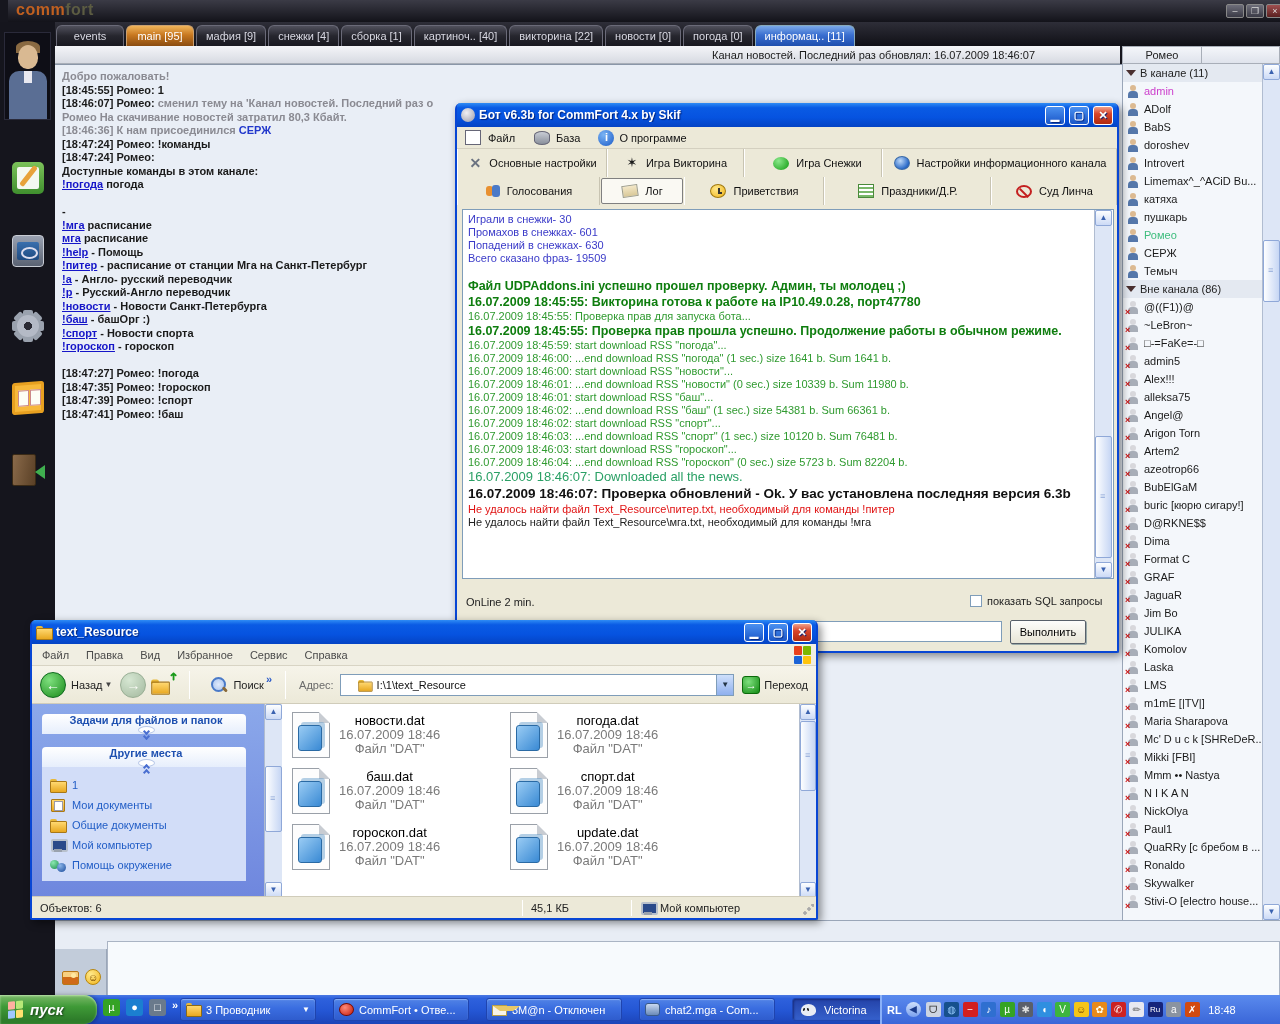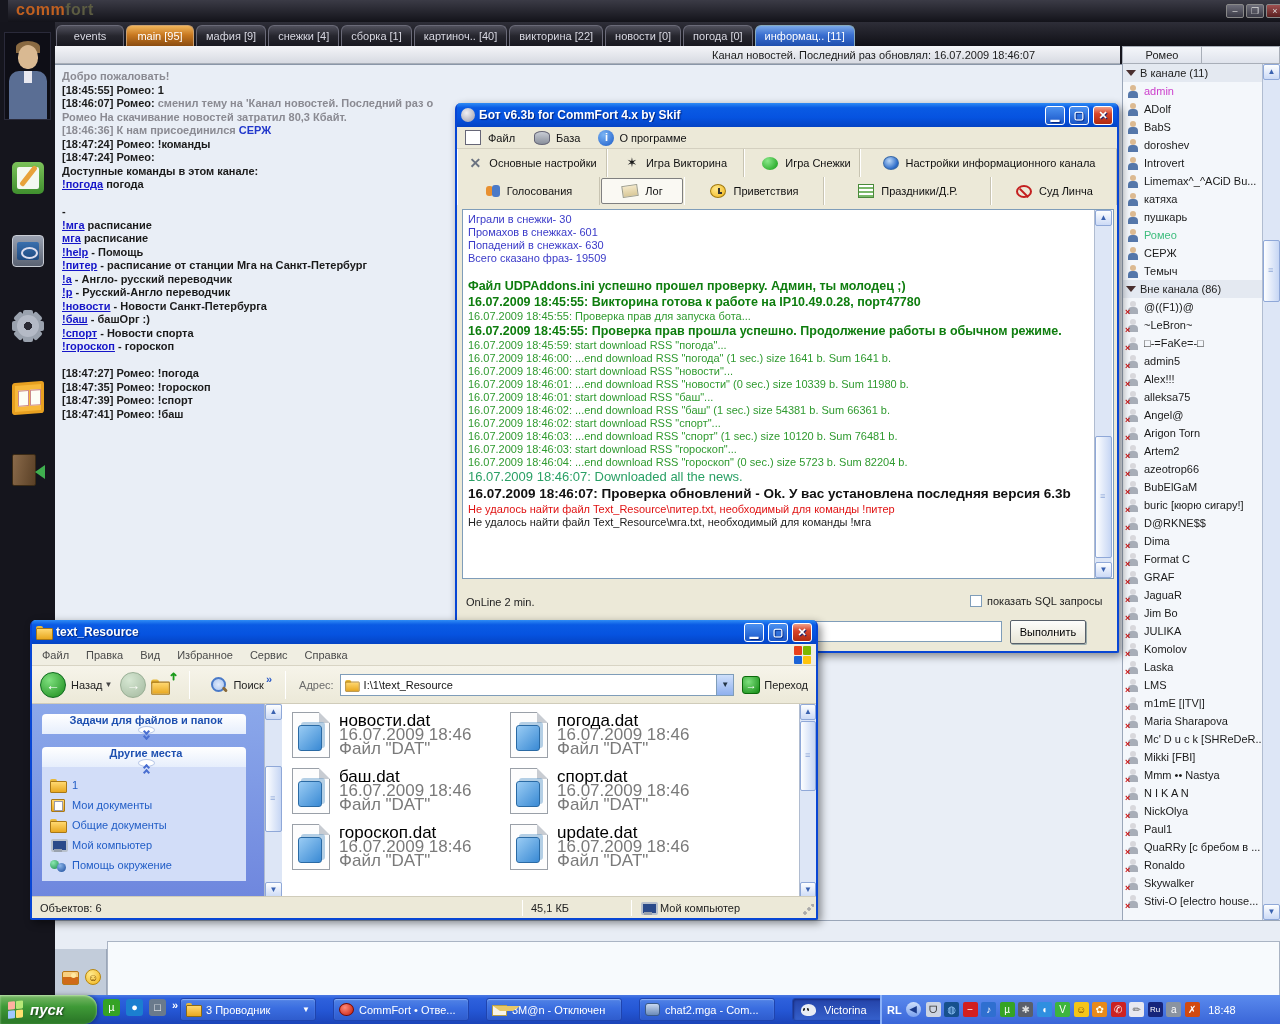--- a/index.html
+++ b/index.html
@@ -107,21 +107,21 @@
 
 
 .bot { left:455px; top:70px; width:664px; height:550px;margin-top:33px; }
 .bot-ico { width:14px; height:14px; border-radius:50%; background:radial-gradient(circle at 40% 35%,#f0f0f4,#9a9aa8); flex:0 0 14px;}
 .bot-menu { height:22px; background:#ece9d8; border-bottom:1px solid #d4d0c0; display:flex; align-items:center; padding-left:6px; gap:18px;}
 .bmi { display:flex; align-items:center; gap:5px; font-size:11px; color:#111; }
 .bot-tabs { display:flex; height:28px; background:#ece9d8; }
 .btab { display:flex; align-items:center; justify-content:center; gap:6px; font-size:11px; color:#111;
   border-right:1px solid #c8c4b2; border-left:1px solid #fff; }
 .btab.active { background:#faf9f3; border:1px solid #808080; border-radius:2px; margin:1px; }
-.r1 .btab:nth-child(1){width:150px;} .r1 .btab:nth-child(2){width:137px;} .r1 .btab:nth-child(3){width:116px;padding-left:8px;} .r1 .btab:nth-child(4){flex:1;}
+.r1 .btab:nth-child(1){width:150px;} .r1 .btab:nth-child(2){width:137px;} .r1 .btab:nth-child(3){width:138px;padding-left:8px;} .r1 .btab:nth-child(4){flex:1;}
 .r2 .btab:nth-child(1){width:143px;} .r2 .btab:nth-child(2){width:82px;} .r2 .btab:nth-child(3){width:140px;} .r2 .btab:nth-child(4){width:167px;} .r2 .btab:nth-child(5){flex:1;}
 .botlog { position:absolute; left:5px; top:106px; width:652px; height:370px; background:#fff; border:1px solid #7f9db9; padding:3px 20px 3px 5px; overflow:hidden;}
 .l-blue { color:#3a3ac8; font-size:11px; line-height:13px;}
 .l-gb { color:#0e7d0e; font-weight:bold; font-size:12.5px; line-height:16px;}
 .l-gs { color:#2f9a2f; font-size:11px; line-height:13px; min-height:13px;}
 .l-teal { color:#2aa065; font-size:13px; line-height:16px;}
 .l-bb { color:#111; font-weight:bold; font-size:13.5px; line-height:18px;}
 .l-red { color:#e01313; font-size:11px; line-height:13px;}
 .l-bk { color:#222; font-size:11px; line-height:13px;}
 .bot-online { position:absolute; left:9px; top:493px; font-size:11px; color:#222;}
@@ -168,21 +168,21 @@
 .ncd { background:radial-gradient(circle at 35% 30%,#cde4cd,#8aa88a); border:1px solid #7a987a; opacity:.75;}
 .upfold { position:relative; width:24px; height:22px; margin:0 6px;}
 .upfold .fold { transform:scale(1.1); margin-top:6px;}
 .upfold:after { content:"➜"; position:absolute; right:-2px; top:-4px; color:#1a9a1a; font-size:11px; transform:rotate(-90deg); font-weight:bold;}
 .srch { position:relative; width:20px; height:20px; margin-left:12px;}
 .srch:before { content:""; position:absolute; left:2px; top:2px; width:11px; height:11px; border:2px solid #4a7ac8; border-radius:50%; background:radial-gradient(circle,#dfeafc,#aac4ee);}
 .srch:after { content:""; position:absolute; left:13px; top:13px; width:6px; height:2.5px; background:#8a6a3a; transform:rotate(45deg); border-radius:2px;}
 .tsep { width:1px; height:28px; background:#c8c4b2; border-right:1px solid #fff; margin:0 7px;}
 .chev2 { color:#2a5ac8; font-weight:bold; font-size:11px; margin:0 6px 12px 2px;}
 .addr-label { color:#6a6a6a; margin:0 6px; }
-.addr-field { height:22px; flex:1; background:#fff; border:1px solid #7f9db9; display:flex; align-items:center; padding-left:3px; gap:4px; font-size:11px; color:#111; position:relative;}
+.addr-field { height:22px; flex:1; background:#fff; border:1px solid #7f9db9; display:flex; align-items:center; padding-left:16px; gap:4px; font-size:11px; color:#111; position:relative;}
 .addr-dd { position:absolute; right:0; top:0; width:17px; height:20px; background:linear-gradient(#cfe0fb,#8fb0ee); border-left:1px solid #7f9db9; color:#234; font-size:8px; text-align:center; line-height:20px;}
 .go-btn { display:flex; align-items:center; gap:4px; margin:0 8px; font-size:11px; color:#222;}
 .go-ic { width:18px; height:18px; border-radius:3px; background:radial-gradient(circle at 35% 30%,#7ee07e,#128a12); border:1px solid #0a6a0a; color:#fff; text-align:center; line-height:17px; font-size:11px; font-weight:bold;}
 .exp-body { position:absolute; left:0; top:84px; right:0; bottom:22px; background:#fff; }
 .exp-side { position:absolute; left:0; top:0; width:232px; height:100%; background:linear-gradient(180deg,#8ba8ea,#6f87de); padding:10px 0 0 10px; }
 .spanel { width:204px; margin-bottom:13px; }
 .sp-head { height:20px; background:linear-gradient(#ffffff,#e6eefc); border-radius:4px 4px 0 0; display:flex; align-items:center;
   padding:0 6px 0 10px; font-size:11px; font-weight:bold; color:#1e50b0;flex-direction:column; }
 .sp-head .grow { flex:1; }
 .chevcirc { width:17px; height:17px; border-radius:50%; background:#fff; border:1px solid #b8c8e8; position:relative;}
@@ -197,21 +197,21 @@
 .mini-comp:before { content:""; position:absolute; left:1px; top:1px; width:13px; height:9px; background:#2a4a8a; border:2px solid #b8c0cc; border-radius:2px;}
 .mini-comp:after { content:""; position:absolute; left:4px; top:11px; width:8px; height:3px; background:#9aa2ae;}
 .mini-net:before { content:""; position:absolute; left:0; top:2px; width:9px; height:9px; border-radius:50%; background:radial-gradient(circle at 35% 30%,#8ae8b0,#1a8a4a);}
 .mini-net:after { content:""; position:absolute; left:7px; top:5px; width:9px; height:9px; border-radius:50%; background:radial-gradient(circle at 35% 30%,#8ab4e8,#1a4a9a);}
 .exp-files { position:absolute; left:250px; top:0; right:17px; bottom:0; background:#fff; }
 .ftile { position:absolute; width:212px; height:56px; display:flex; gap:9px; }
 .fdoc { width:38px; height:46px; background:#fdfdfd; border:1px solid #9aa0a8; position:relative; flex:0 0 38px;}
 .fdoc:before { content:""; position:absolute; right:-1px; top:-1px; width:0; height:0; border-left:11px solid #c8ccd2; border-top:11px solid #fff; }
 .fdoc:after { content:""; position:absolute; left:5px; top:12px; width:22px; height:24px; border-radius:3px;
   background:linear-gradient(135deg,#9accf4,#3a8ad4); border:1px solid #2a6aa4; box-shadow:3px -3px 0 rgba(90,150,200,.45);}
-.fmeta { padding-top:2px; font-size:17px; line-height:14px; color:#7a7a7a; white-space:nowrap;}
+.fmeta { padding-top:2px; font-size:13px; line-height:14px; color:#7a7a7a; white-space:nowrap;text-align:center;}
 .fmeta .nm { color:#000; }
 .exp-status { position:absolute; left:0; bottom:0; width:100%; height:22px; background:#ece9d8; border-top:1px solid #d0ccba;
   display:flex; align-items:center; font-size:11px; color:#222;}
 .st-sep { width:1px; height:16px; background:#c0bcac; border-right:1px solid #fff;}
 .grip { position:absolute; right:2px; bottom:2px; width:12px; height:12px;
   background:radial-gradient(circle at 3px 9px,#aaa 1.5px,transparent 2px),radial-gradient(circle at 7px 5px,#aaa 1.5px,transparent 2px),radial-gradient(circle at 11px 1px,#aaa 1.5px,transparent 2px);}
 
 
 .tb { position:absolute; left:0; top:995px; width:1280px; height:29px;
   background:linear-gradient(#4b79e4 0%,#2e61dd 12%,#2456d4 55%,#1c44b8 100%); z-index:50;}

